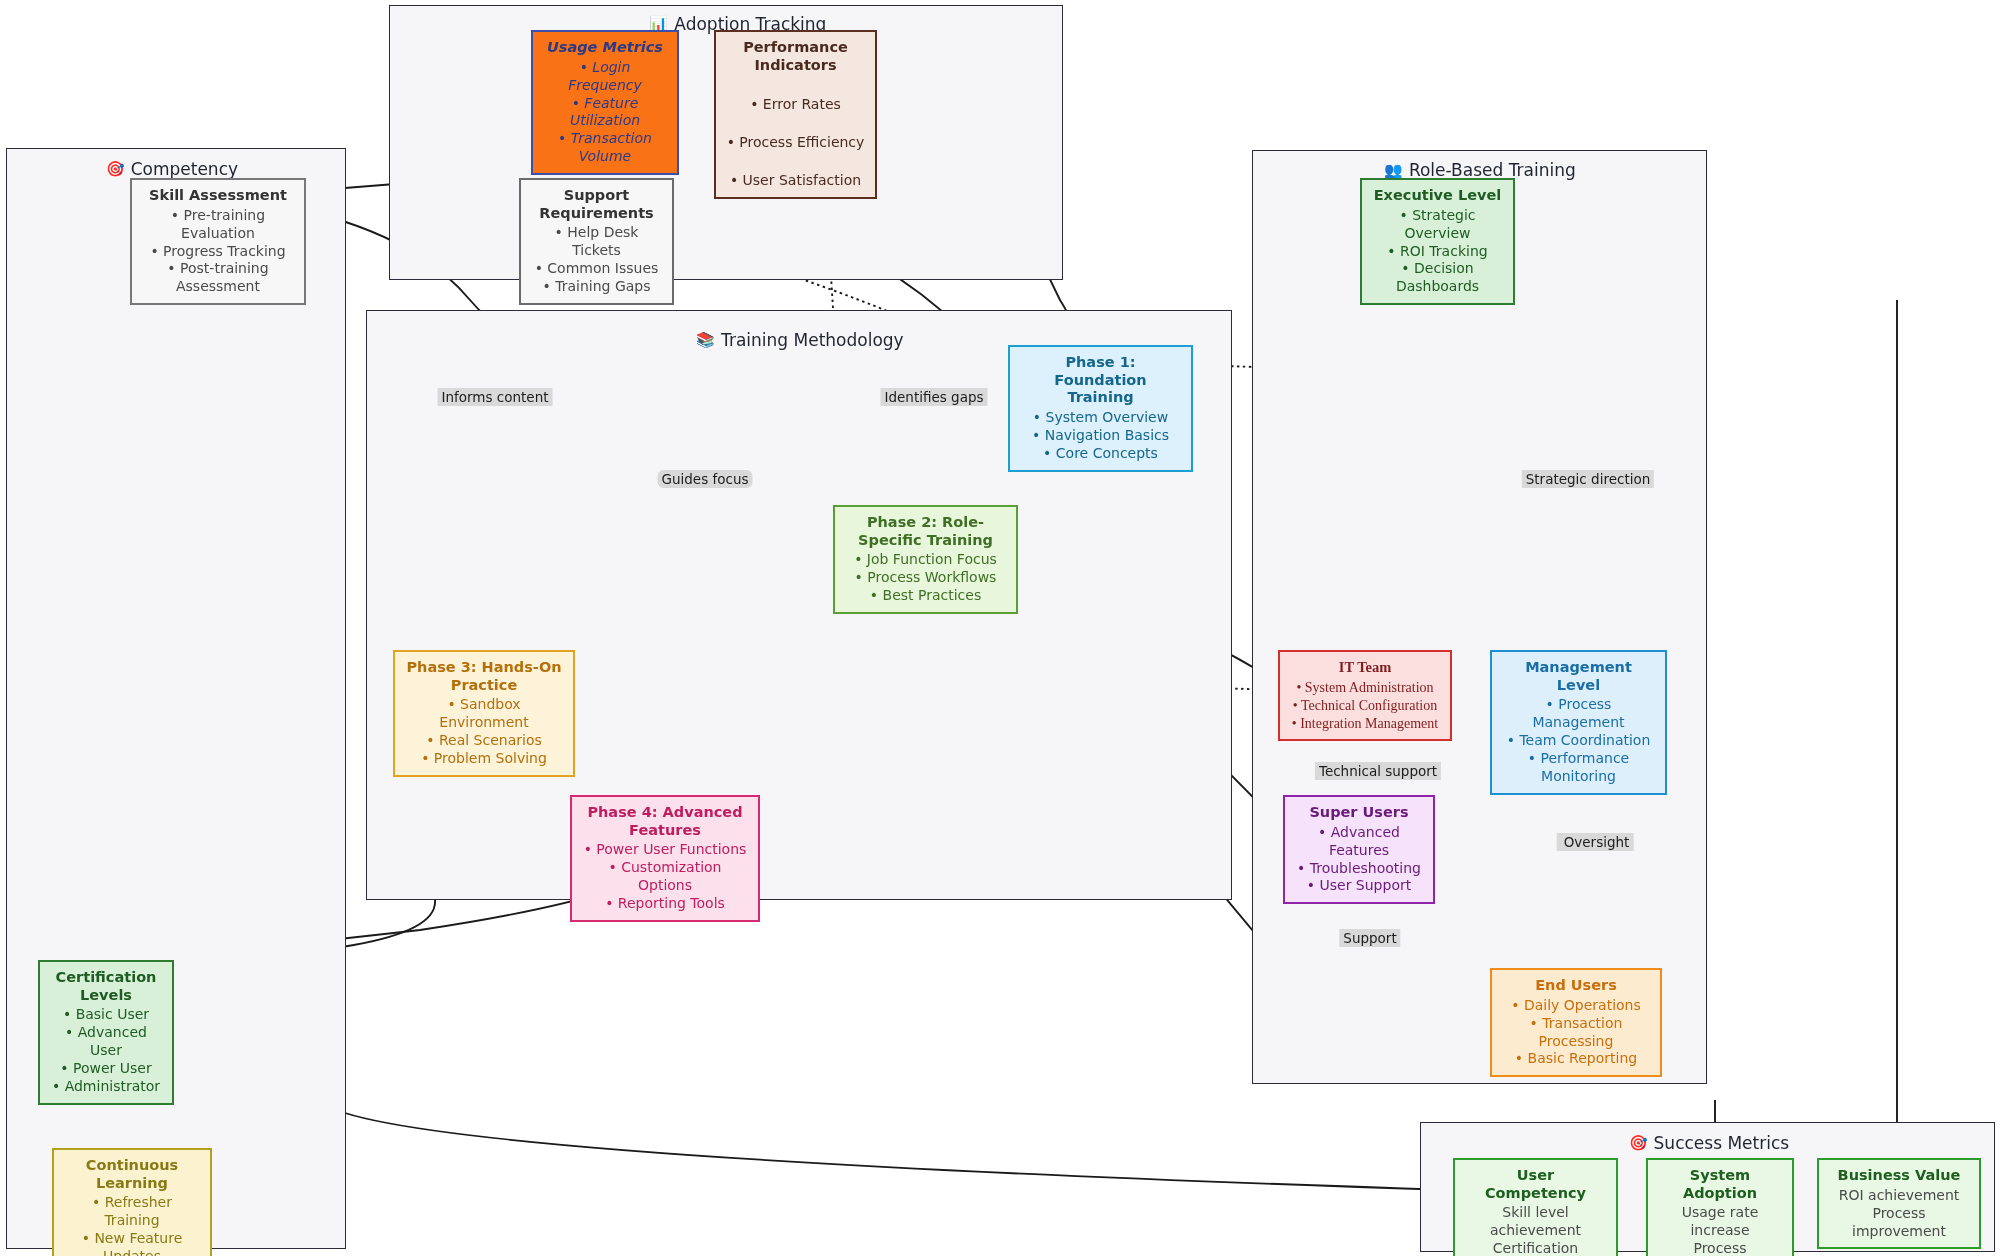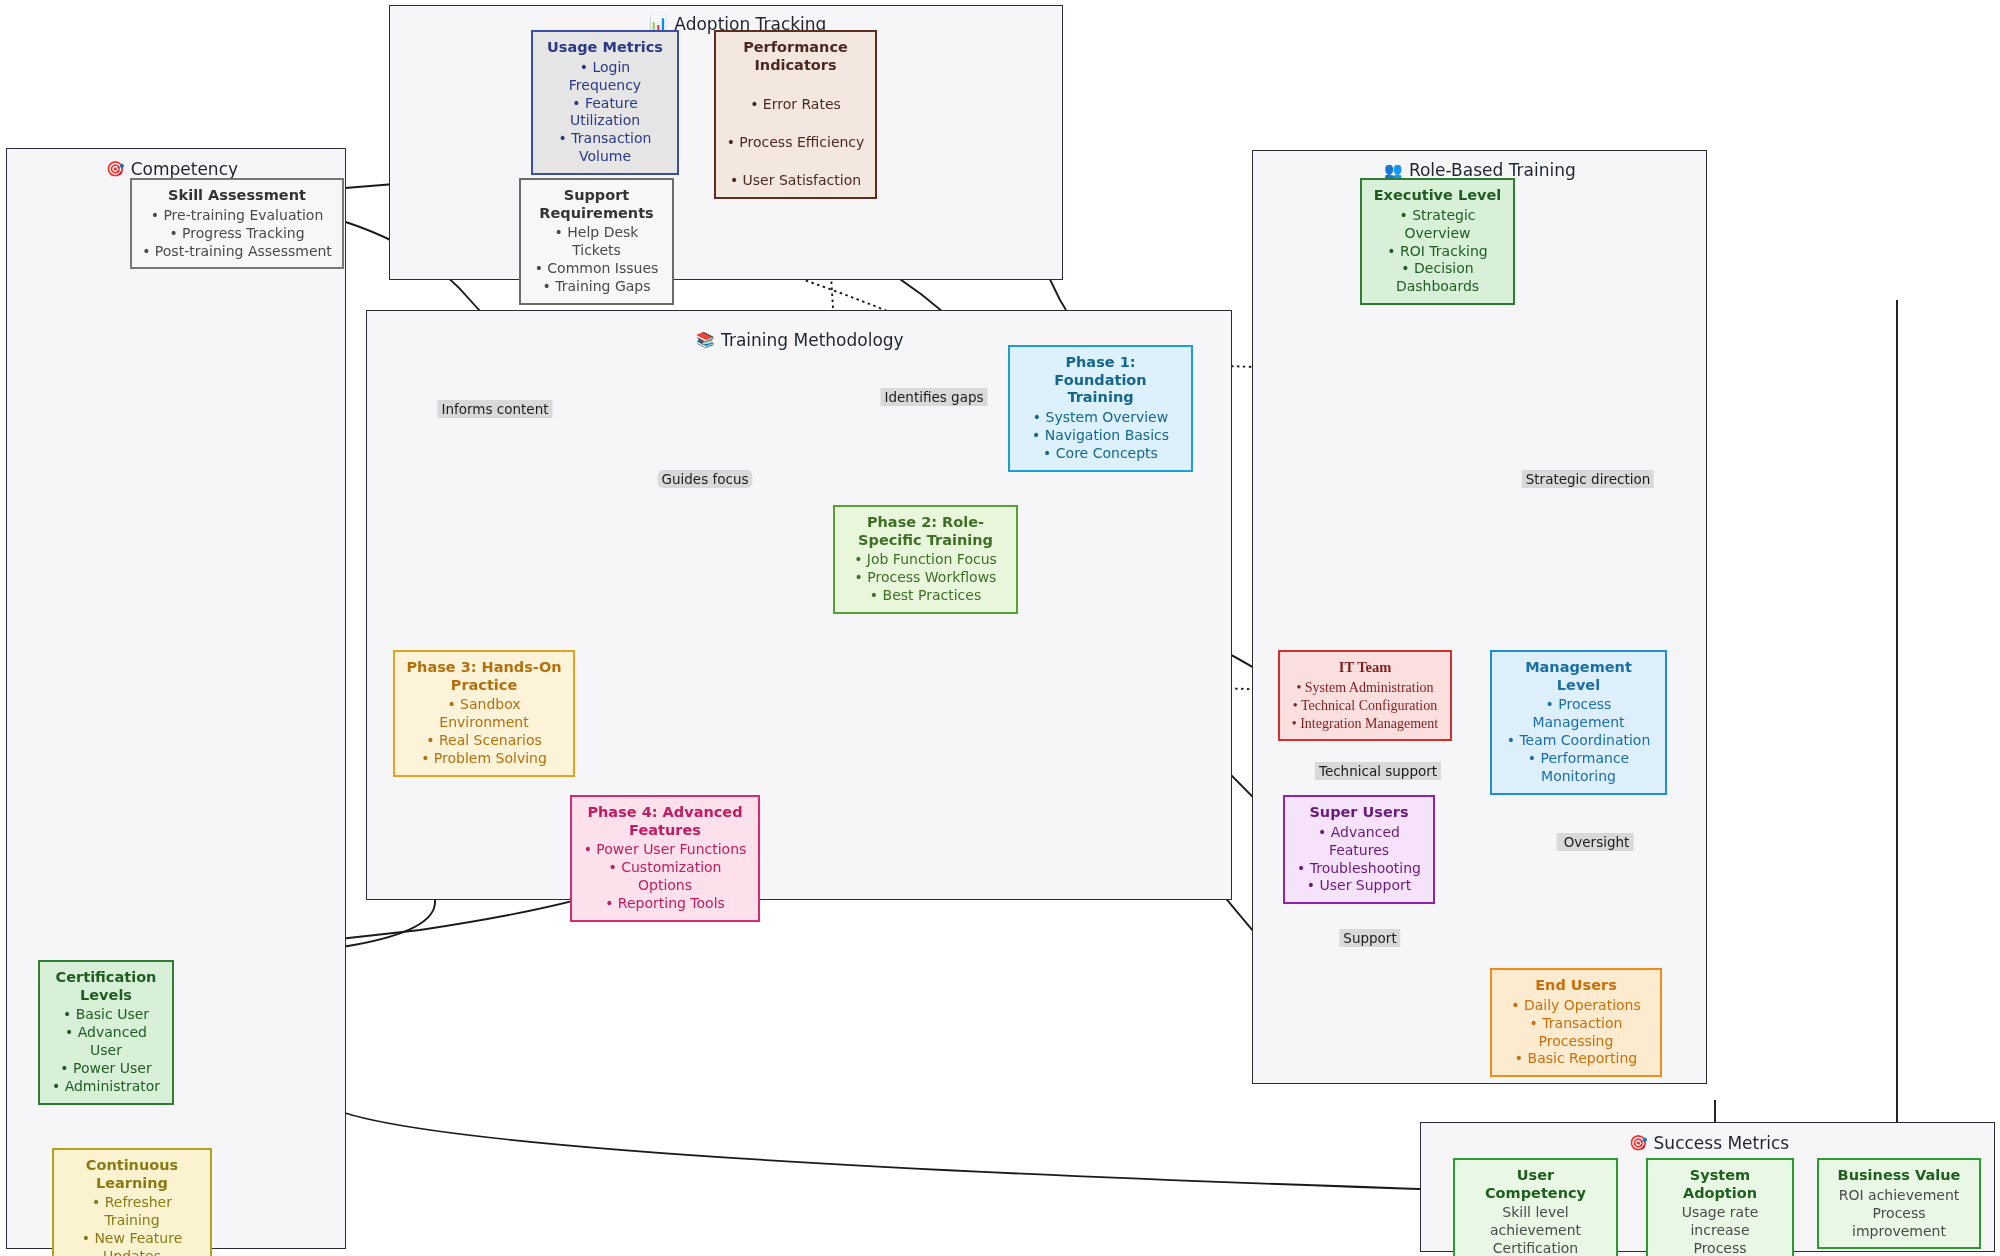--- a/index.html
+++ b/index.html
@@ -15,21 +15,21 @@
   .node{position:absolute;box-sizing:border-box;border-width:2px;border-style:solid;
         display:flex;flex-direction:column;align-items:center;justify-content:center;
         text-align:center;padding:7px 10px;}
   .node .ttl{font-weight:700;font-size:14.5px;line-height:1.22;margin-bottom:2px;}
   .node .li{font-size:14px;line-height:1.28;}
 
   .elabel{position:absolute;transform:translate(-50%,-50%);background:#d9d9d9;color:#1c1c1c;
           font-size:13.5px;padding:1px 4px;white-space:nowrap;}
 
   
-  .n-blue   {background:#e5e5e5;border-color:#3b4ea8;color:#2a3a86;}
+  .n-blue   {background:#f97316;border-color:#3b4ea8;color:#2a3a86;font-style:italic;}
   .n-brown  {background:#f3e7e0;border-color:#5c2e20;color:#4a2a1e;gap:20px;}
   .n-grey   {background:#f7f7f7;border-color:#6b6b6b;color:#333;}
   .n-plain  {background:#f7f7f7;border-color:#777;color:#333;}
   .n-cyan   {background:#dcf1fb;border-color:#1a9ed4;color:#14668c;}
   .n-green  {background:#e8f6dc;border-color:#5a9e36;color:#3f6f25;}
   .n-amber  {background:#fdf3d8;border-color:#e2a321;color:#b4700c;}
   .n-pink   {background:#fce0ec;border-color:#d62b73;color:#c01c60;}
   .n-dgreen {background:#d8f0d8;border-color:#2e7d32;color:#1f5c23;}
   .n-red    {background:#fbdede;border-color:#d32f2f;color:#7f1d1d;font-family:Liberation Serif, serif;}
   .n-lblue  {background:#ddeffb;border-color:#1f8fd4;color:#1a6ea6;}
@@ -132,21 +132,21 @@
         <div class="li">• Error Rates</div>
         <div class="li">• Process Efficiency</div>
         <div class="li">• User Satisfaction</div>
       </div>
       <div class="node n-grey" style="left: 519px; top: 178px; width: 155px; min-height: 69px;">
         <div class="ttl">Support Requirements</div>
         <div class="li">• Help Desk Tickets</div>
         <div class="li">• Common Issues</div>
         <div class="li">• Training Gaps</div>
       </div>
-      <div class="node n-plain" style="left: 130px; top: 178px; width: 214px; min-height: 69px;">
+      <div class="node n-plain" style="left: 130px; top: 178px; width: 176px; min-height: 69px;">
         <div class="ttl">Skill Assessment</div>
         <div class="li">• Pre-training Evaluation</div>
         <div class="li">• Progress Tracking</div>
         <div class="li">• Post-training Assessment</div>
       </div>
       <div class="node n-dgreen" style="left: 1360px; top: 178px; width: 155px; min-height: 69px;">
         <div class="ttl">Executive Level</div>
         <div class="li">• Strategic Overview</div>
         <div class="li">• ROI Tracking</div>
         <div class="li">• Decision Dashboards</div>
@@ -221,21 +221,21 @@
         <div class="li">Usage rate increase</div>
         <div class="li">Process efficiency</div>
       </div>
       <div class="node n-sgreen" style="left: 1817px; top: 1158px; width: 164px; min-height: 62px;">
         <div class="ttl">Business Value</div>
         <div class="li">ROI achievement</div>
         <div class="li">Process improvement</div>
       </div>
     </div>
   <div id="elabels">
-      <div class="elabel" style="left: 495px; top: 409px;">Informs content</div>
+      <div class="elabel" style="left: 495px; top: 397px;">Informs content</div>
       <div class="elabel" style="left: 934px; top: 397px;">Identifies gaps</div>
       <div class="elabel" style="left: 705px; top: 479px; border-radius: 6px;">Guides focus</div>
       <div class="elabel" style="left: 1588px; top: 479px;">Strategic direction</div>
       <div class="elabel" style="left: 1378px; top: 771px;">Technical support</div>
       <div class="elabel" style="left: 1595px; top: 842px; padding-left: 7px;">Oversight</div>
       <div class="elabel" style="left: 1370px; top: 938px;">Support</div>
     </div>
 
 </div>
 

